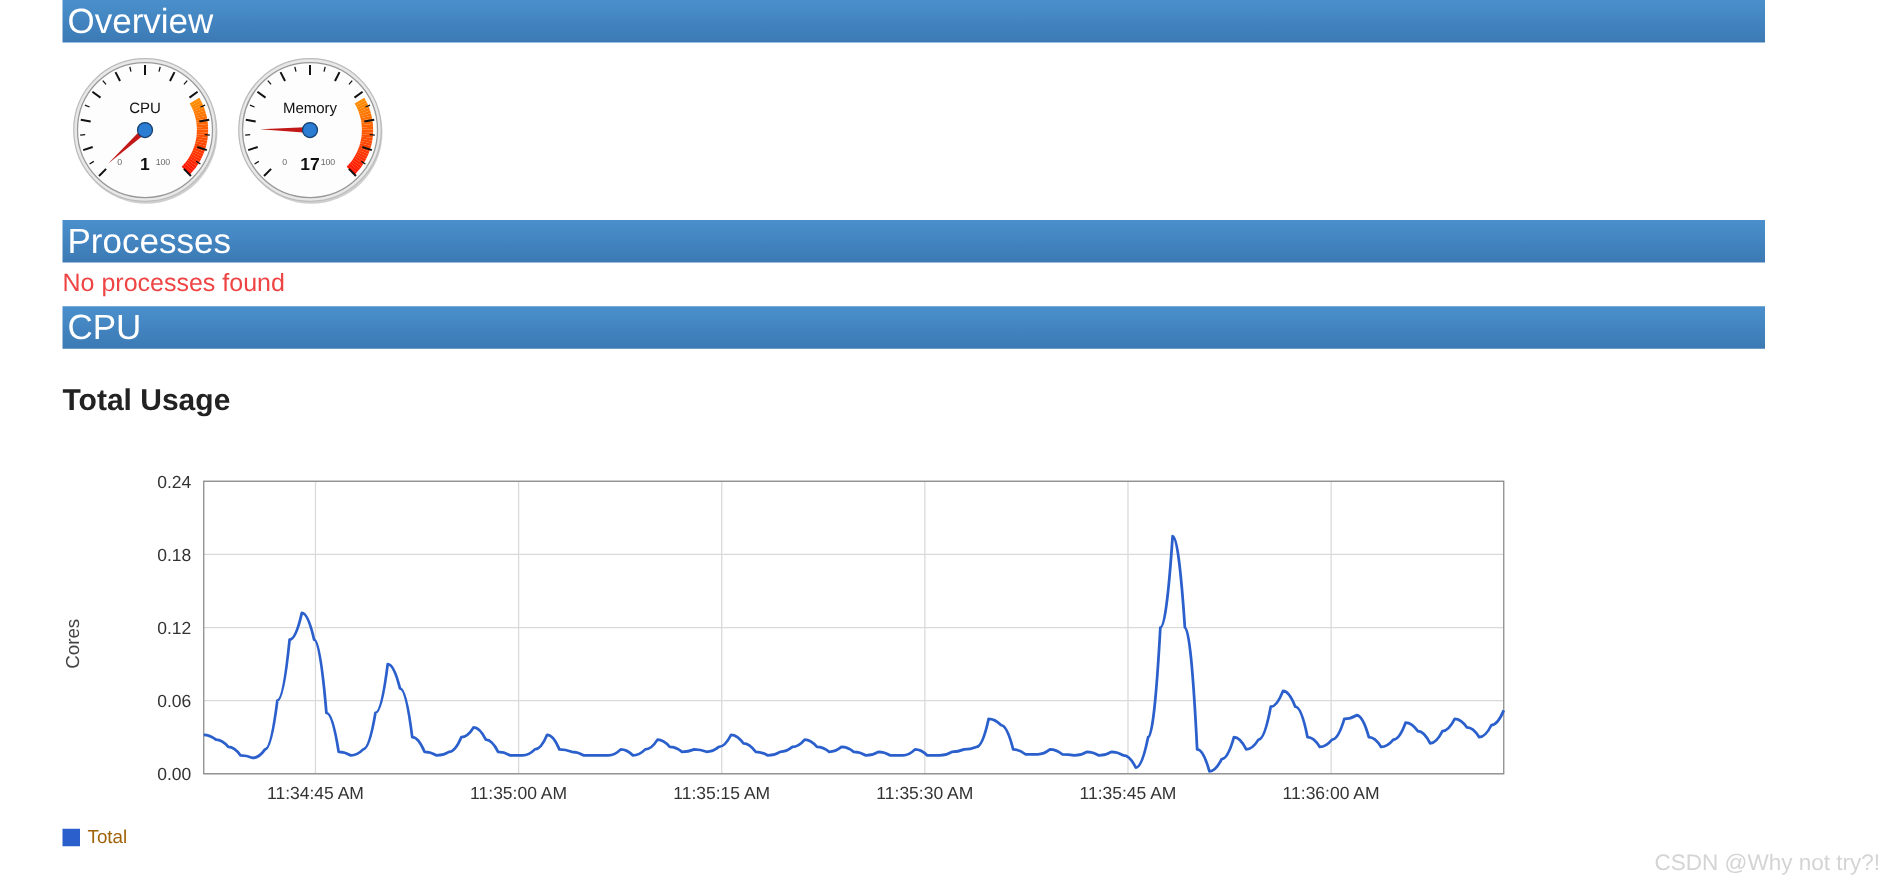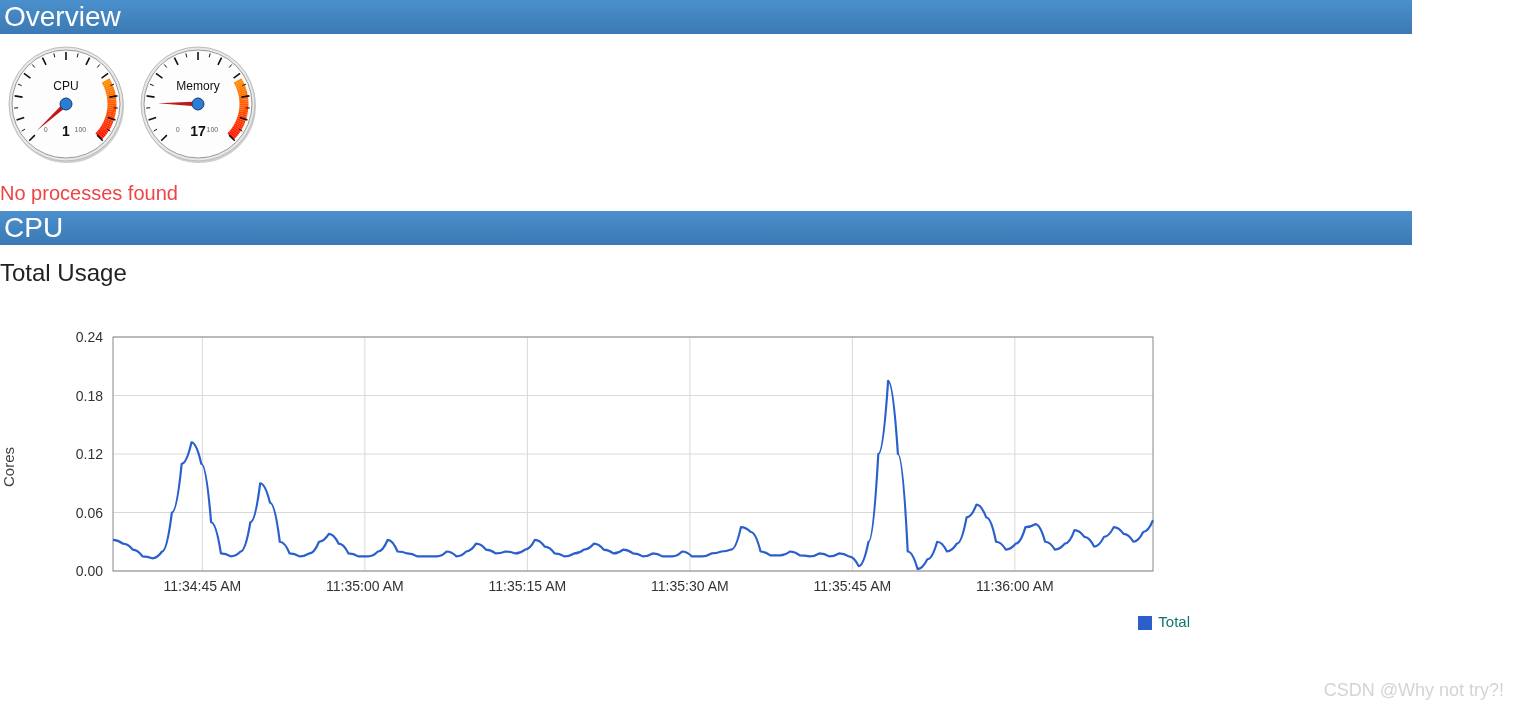--- a/index.html
+++ b/index.html
@@ -1,25 +1,25 @@
 <!DOCTYPE html>
 <html><head>
 <meta charset="utf-8">
 <style>
   html,body{margin:0;padding:0;font-family:"Segoe UI",Arial,sans-serif;color:#222;background:#fff;width:1522px}
-  .page{padding-right:110px}
+  .page{padding-left:50px;padding-right:110px}
   .section-header{background:linear-gradient(#4a90cc,#3b79b4);color:#fff;font-size:28px;font-weight:400;padding:0 4px;line-height:34px;margin:0}
   .gauges{display:flex;gap:12px;padding:10px 0 12px 6px}
   .gauge-box{position:relative;width:120px;height:120px}
   .processes-msg{font-size:20px;color:#ef4444;padding:6px 0}
-  .subtitle{font-size:24px;font-weight:400;margin:14px 0 6px 0}
+  .subtitle{font-size:24px;font-weight:700;margin:28px 0 6px 0}
   .chart-wrap{display:flex;align-items:center;margin-top:40px}
   .ylabel{writing-mode:vertical-rl;transform:rotate(180deg);font-size:15px;color:#444;margin-right:6px;text-align:center}
   svg text{font-family:"Segoe UI",Arial,sans-serif}
-  .legend{text-align:right;font-size:15px;color:#0f766e;margin-top:6px}
+  .legend{text-align:left;font-size:15px;color:#a16207;margin-top:6px}
   .legend-swatch{display:inline-block;width:14px;height:14px;background:#2a5fcc;vertical-align:middle;margin-right:6px}
   .watermark{position:fixed;right:18px;bottom:8px;color:#d4d4d4;font-size:18px;font-family:"Segoe UI",Arial,sans-serif;pointer-events:none}
 </style>
 </head>
 <body>
 <div class="page">
 
 <div class="section-header">Overview</div>
 
 <div class="gauges">
@@ -146,20 +146,21 @@
           <text x="60" y="46" text-anchor="middle" font-size="12" fill="#111">Memory</text>
           <text x="37.80254974562317" y="87.67241565145545" font-size="7" fill="#666">0</text>
           <text x="80.19745025437683" y="87.67241565145545" font-size="7" fill="#666" text-anchor="end">100</text>
           <text x="60" y="92" text-anchor="middle" font-size="14" font-weight="bold" fill="#111">17</text>
           <polygon points="59.960731706720445,62.499691581204154 60.039268293279555,57.500308418795846 20.00493470073358,59.371707307527174" fill="#c21818"></polygon>
           <circle cx="60" cy="60" r="6" fill="#2b7cd3" stroke="#15406e" stroke-width="1"></circle>
         </svg>
   </div>
 </div>
 
+<div class="section-header">Processes</div>
 <div class="processes-msg">No processes found</div>
 
 <div class="section-header">CPU</div>
 <div class="subtitle">Total Usage</div>
 
 <div class="chart-wrap">
   <div class="ylabel">Cores</div>
   <svg id="cpu-chart-svg" width="1150" height="280">
         <line x1="179.375" y1="10" x2="179.375" y2="244" stroke="#d9d9d9" stroke-width="1"></line>
         <text x="179.375" y="264" text-anchor="middle" font-size="14" fill="#333">11:34:45 AM</text>

